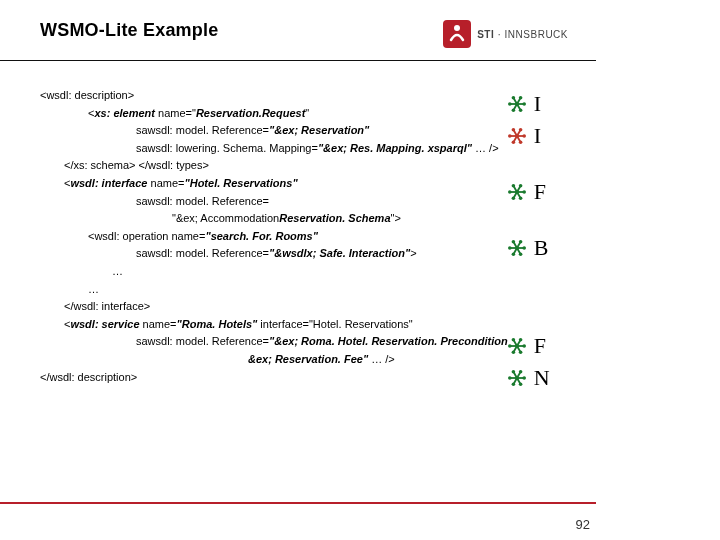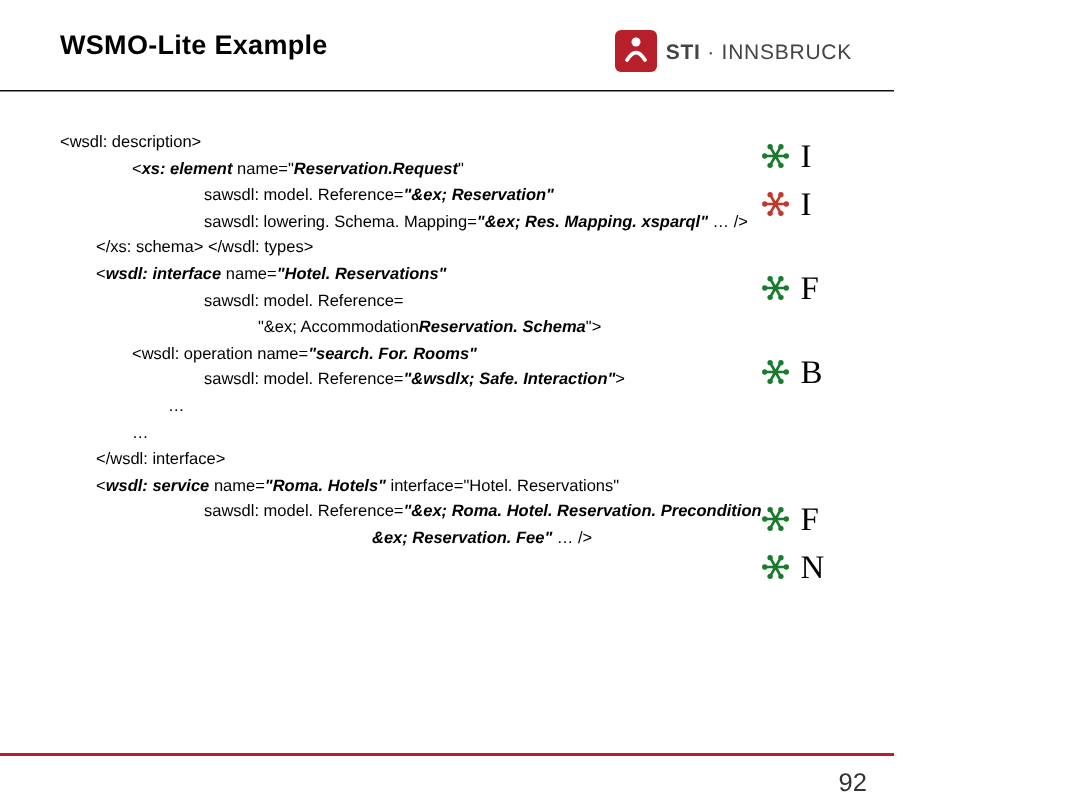--- a/index.html
+++ b/index.html
@@ -1,36 +1,36 @@
 <!DOCTYPE html>
 <html><head>
 <meta charset="utf-8">
 <style>
   * { box-sizing: border-box; margin: 0; padding: 0; }
   html, body { width: 720px; height: 540px; background: #fff; font-family: Arial, Helvetica, sans-serif; color: #000; position: relative; }
   .slide { width: 596px; height: 540px; position: relative; padding: 20px 28px 0 40px; }
   .header { display: flex; justify-content: space-between; align-items: flex-start; }
   .title { font-size: 18px; font-weight: 700; letter-spacing: 0.2px; }
   .logo { display: flex; align-items: center; gap: 6px; }
-  .logo-text { font-size: 14px; letter-spacing: 0.5px; color: #444; font-weight: 500; }
+  .logo-text { font-size: 10px; letter-spacing: 0.5px; color: #444; font-weight: 500; }
   .rule { height: 1px; background: #111; margin: 12px -28px 0 -40px; }
   .body { display: flex; margin-top: 26px; }
   .code { font-size: 11px; line-height: 1.6; flex: 1; white-space: nowrap; }
   .code .i1 { padding-left: 24px; }
   .code .i2 { padding-left: 48px; }
   .code .i3 { padding-left: 72px; }
   .code .i4 { padding-left: 96px; }
   .code .b { font-weight: 700; font-style: italic; }
   .sidebar { width: 68px; display: flex; flex-direction: column; gap: 6px; padding-top: 4px; }
   .sb-row { display: flex; align-items: center; gap: 8px; }
   .sb-letter { font-family: Georgia, "Times New Roman", serif; font-size: 22px; font-weight: 500; }
   .spacer { height: 18px; }
   .spacerL { height: 60px; }
   .footer-rule { position: absolute; left: 0; right: 0; bottom: 36px; height: 2px; background: #b71f2a; }
-  .pagenum { position: absolute; right: 18px; bottom: 8px; font-size: 17px; color: #333; }
+  .pagenum { position: absolute; right: 6px; bottom: 8px; font-size: 13px; color: #333; }
   svg.aster { width: 18px; height: 18px; flex: none; }
   svg.logo-mark { width: 28px; height: 28px; }
 </style>
 </head>
 <body>
 
 <div class="slide">
 
   <div class="header">
     <div class="title">WSMO-Lite Example</div>
@@ -61,20 +61,21 @@
       <div class="i4"><span>sawsdl: model. Reference=</span></div>
       <div class="i4"><span style="padding-left:36px"><span>"&amp;ex; Accommodation</span><span class="b">Reservation. Schema</span><span>"&gt;</span></span></div>
       <div class="i2"><span>&lt;wsdl: operation name=</span><span class="b">"search. For. Rooms"</span></div>
       <div class="i4"><span>sawsdl: model. Reference=</span><span class="b">"&amp;wsdlx; Safe. Interaction"</span><span>&gt;</span></div>
       <div class="i3"><span>…</span></div>
       <div class="i2"><span>…</span></div>
       <div class="i1"><span>&lt;/wsdl: interface&gt;</span></div>
       <div class="i1"><span>&lt;</span><span class="b">wsdl: service   </span><span>name=</span><span class="b">"Roma. Hotels"</span><span>   interface="Hotel. Reservations"</span></div>
       <div class="i4"><span>sawsdl: model. Reference=</span><span class="b">"&amp;ex; Roma. Hotel. Reservation. Precondition</span></div>
       <div class="i4"><span style="padding-left:112px"><span class="b">&amp;ex; Reservation. Fee"</span><span>  … /&gt;</span></span></div>
+      <div><span>&lt;/wsdl: description&gt;</span></div>
     </div>
 
     <div class="sidebar">
         <div class="sb-row">
           <svg viewBox="0 0 20 20" class="aster">
             <line x1="10" y1="10" x2="18" y2="10" stroke="#1a7a2e" stroke-width="2"></line>
             <circle cx="18" cy="10" r="2" fill="#1a7a2e"></circle>
             <line x1="10" y1="10" x2="14" y2="16.928203230275507" stroke="#1a7a2e" stroke-width="2"></line>
             <circle cx="14" cy="16.928203230275507" r="2" fill="#1a7a2e"></circle>
             <line x1="10" y1="10" x2="6.000000000000002" y2="16.92820323027551" stroke="#1a7a2e" stroke-width="2"></line>

